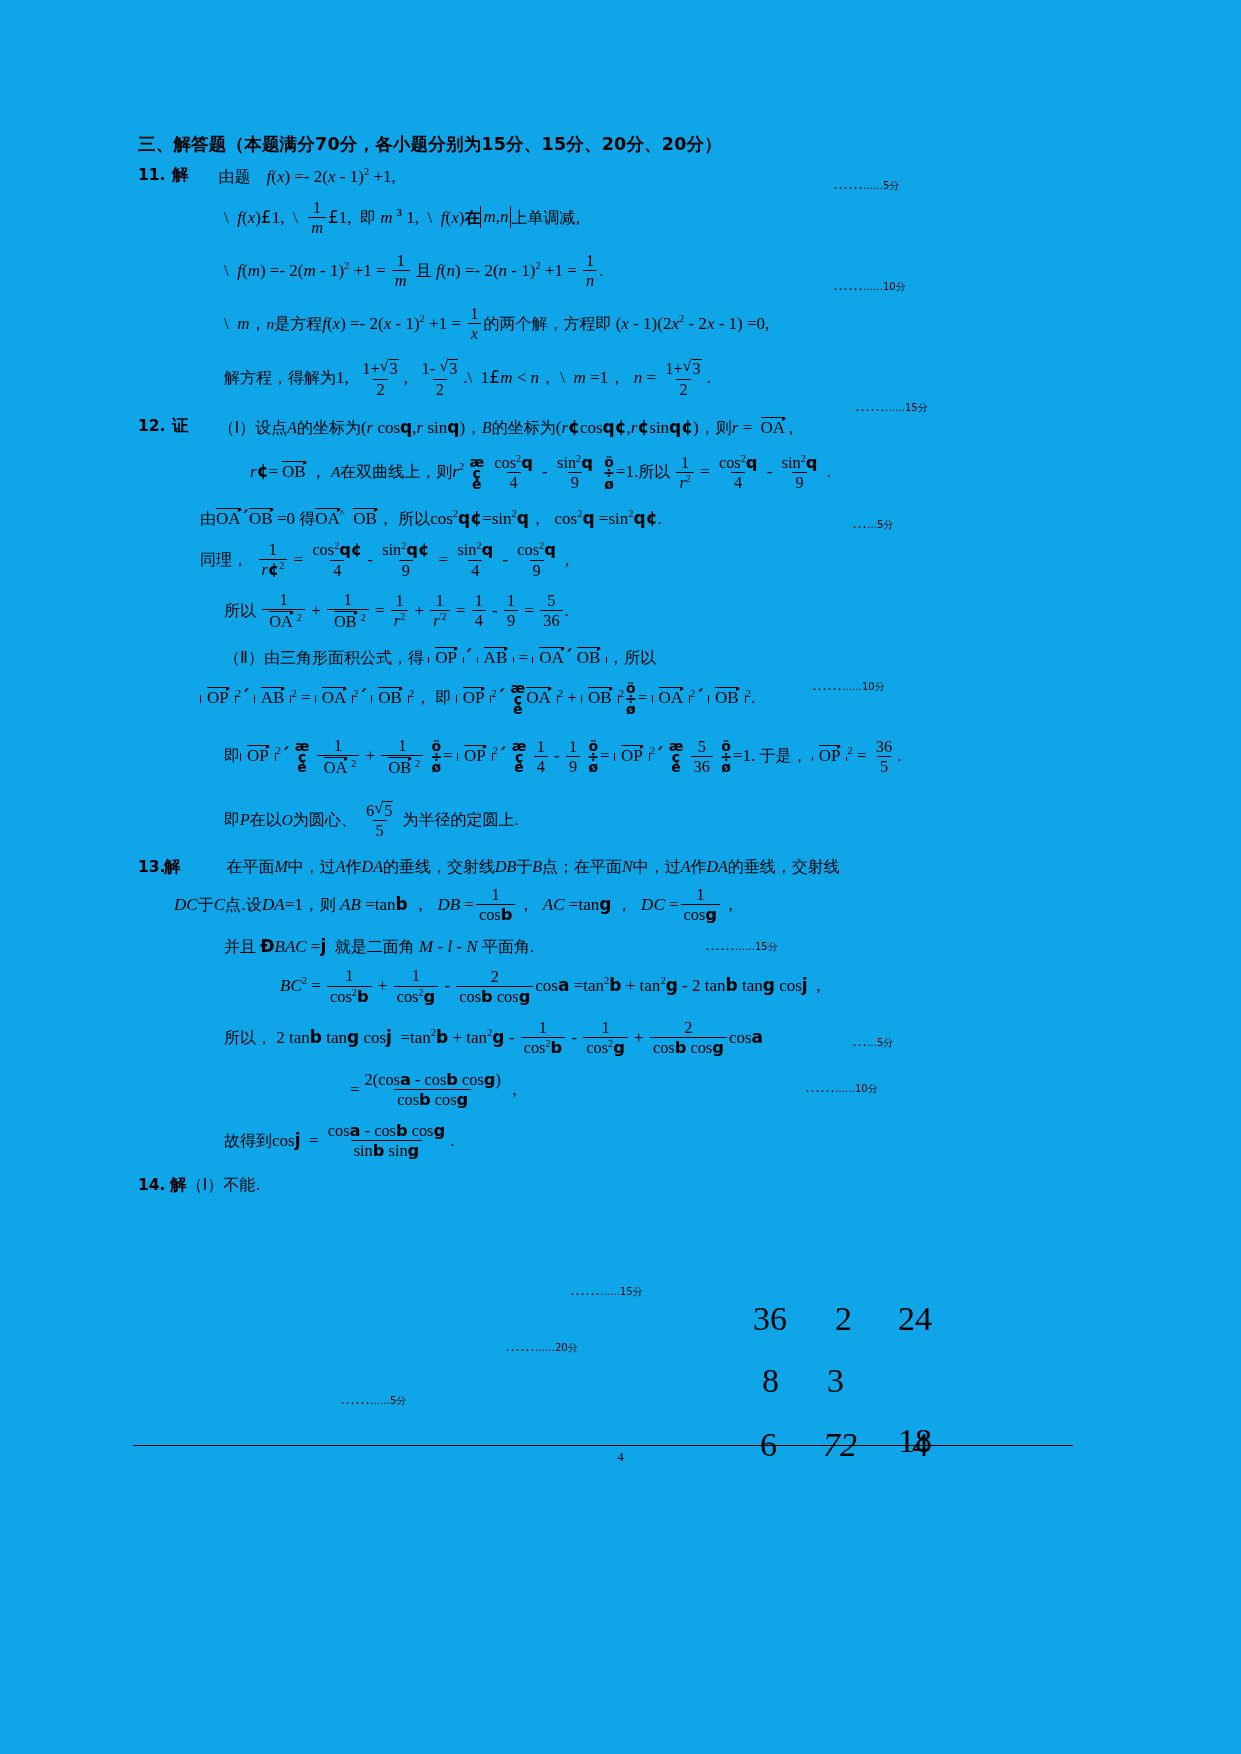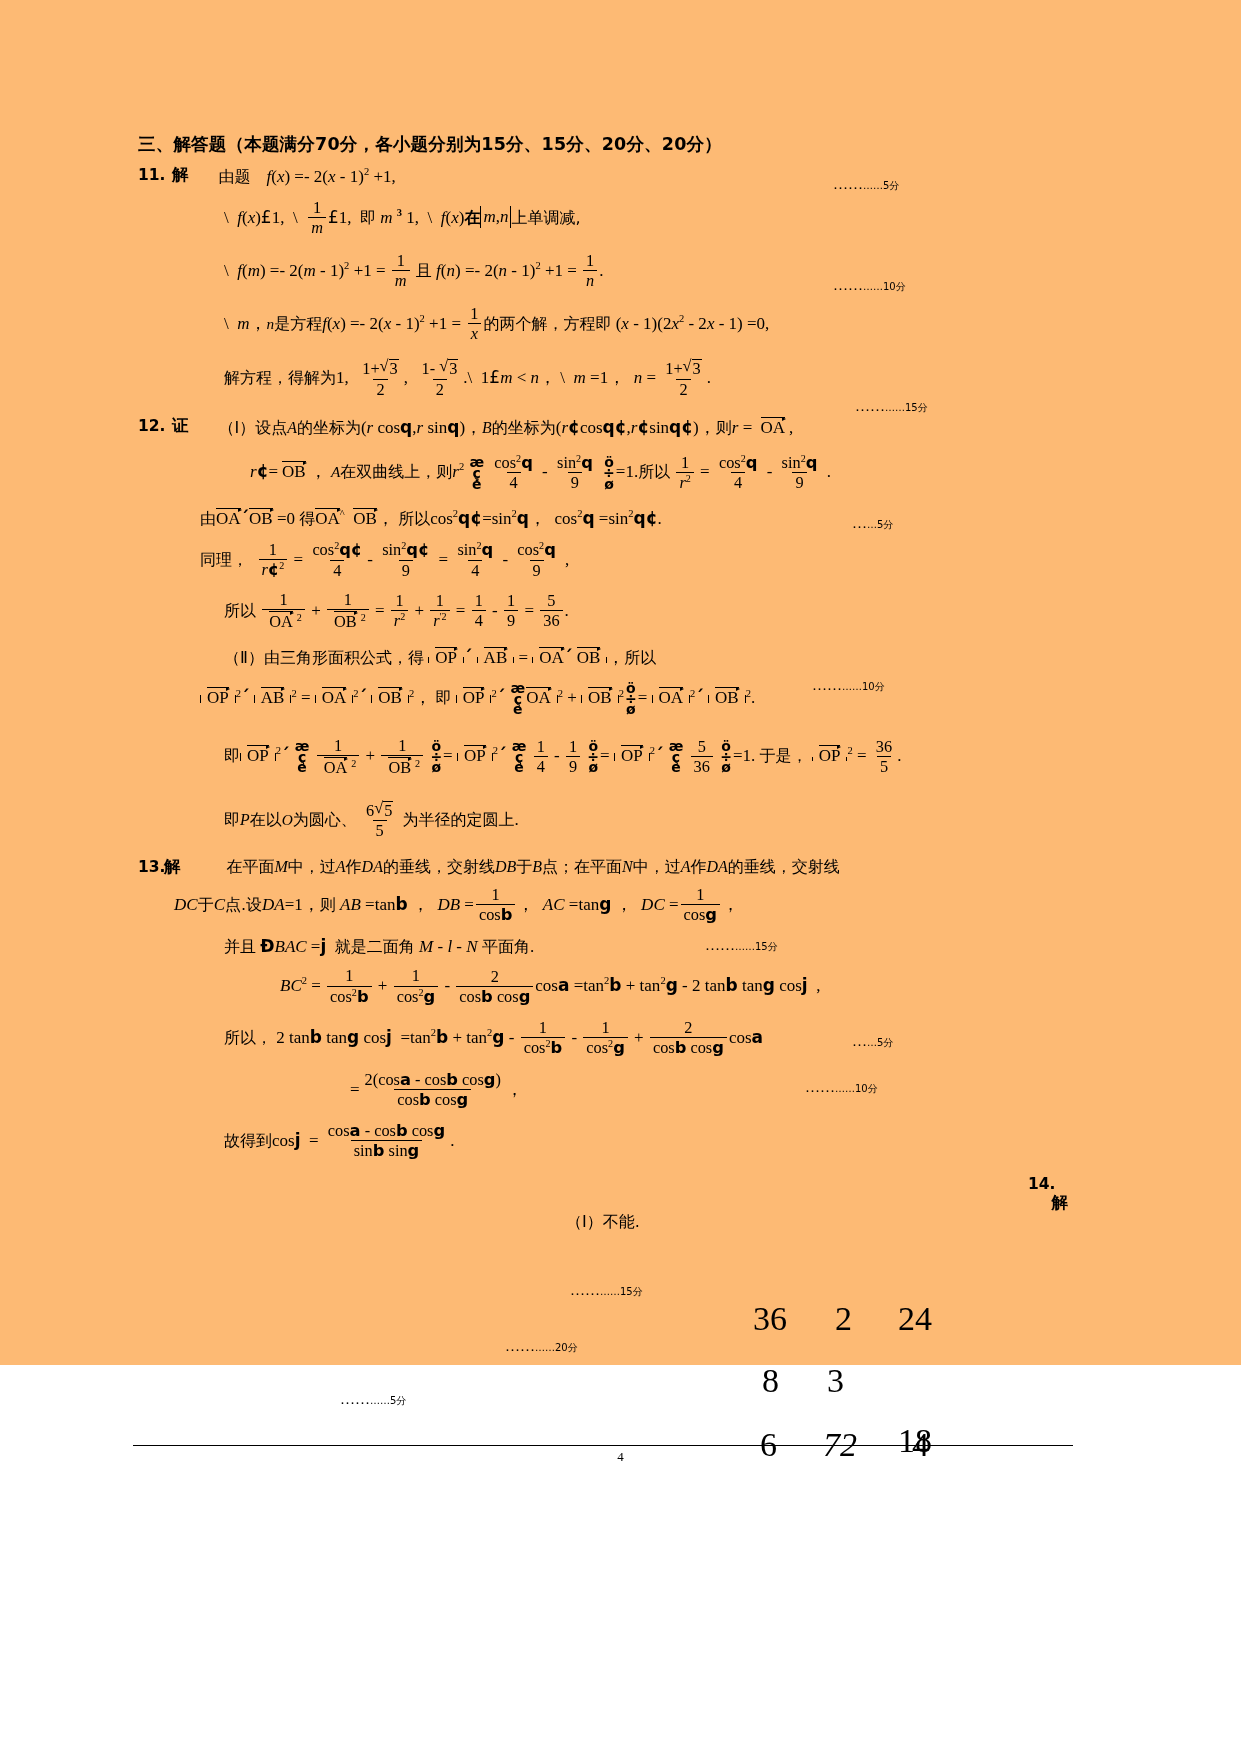--- a/index.html
+++ b/index.html
@@ -5,22 +5,22 @@
   html,body{margin:0;padding:0;background:#ffffff;}
   body{
     width:1241px;height:1754px;
     font-family:"Liberation Serif","DejaVu Serif",serif;
     color:#000;
     position:relative;
     overflow:hidden;
   }
   .page{
     position:absolute;
-    left:0;top:0;width:1241px;height:1365px;
-    background:#fdba74;
+    left:0;top:0;width:1241px;height:1754px;
+    background:#0ea5e9;
   }
   .content{
     position:absolute;
     left:138px;top:132px;
     width:930px;
   }
 
   
   .hdr{
     font-family:"DejaVu Sans","Liberation Sans",sans-serif;
@@ -576,21 +576,21 @@
     <span class="indent2"></span>
     <span>
       <span class="cjk">故得到</span>cos<b class="sym">j</b>&nbsp; =
       <span class="frac">
             <span class="num">cos<b class="sym">a</b> - cos<b class="sym">b</b>&nbsp;cos<b class="sym">g</b></span>
             <span class="den">sin<b class="sym">b</b>&nbsp;sin<b class="sym">g</b></span>
           </span>.
     </span>
   </div>
 
-  <div class="row" style="margin-top:16px;align-items:center;flex-direction:column;">
+  <div class="row" style="margin-top:16px;align-items:center;">
     <span class="qn" style="width:40px;">14.</span>
     <span class="jie" style="margin-left:-8px;">解</span>
     <span class="cjk">（Ⅰ）不能.</span>
   </div>
 
  </div>
 
  <span class="score" style="left:833px;top:176px;">……<span class="fen">……5分</span></span>
  <span class="score" style="left:833px;top:277px;">……<span class="fen">……10分</span></span>
  <span class="score" style="left:855px;top:398px;">……<span class="fen">……15分</span></span>

